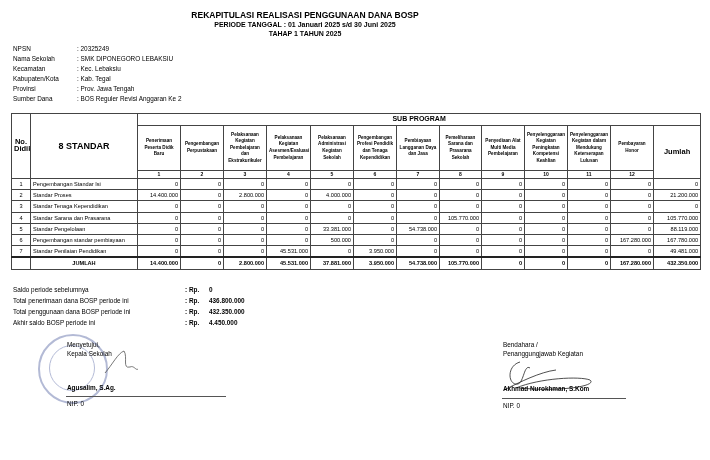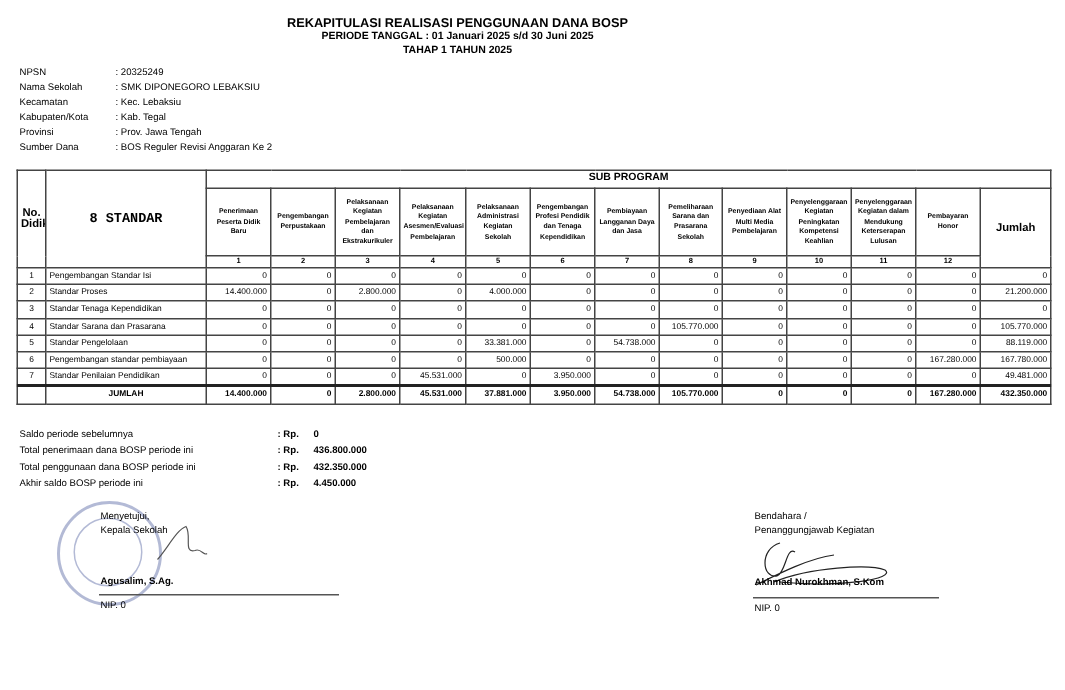--- a/index.html
+++ b/index.html
@@ -20,21 +20,21 @@
     table.main {
       position: absolute; left: 11px; top: 113px; width: 690px;
       border-collapse: collapse; table-layout: fixed;
       font-size: 5.6px;
     }
     table.main td, table.main th {
       border: 1px solid #444; padding: 0 2px; overflow: hidden; white-space: nowrap;
     }
     table.main th { font-weight: bold; text-align: center; white-space: normal; line-height: 6.6px; }
     th.sub-prog { font-size: 7px; height: 11px; text-align: center; }
-    th.big { font-size: 9px; font-family: Liberation Mono, monospace; }
+    th.big { font-size: 9px; }
     th.no { font-size: 7.5px; line-height: 9px; }
     th.jml { font-size: 7.5px; }
     th.sub { font-size: 4.6px; font-weight: normal; height: 44px; line-height: 6px; }
     th.num { font-size: 5px; font-weight: normal; height: 7px; line-height: 7px; }
     table.main tbody td { height: 10.2px; line-height: 10px; }
     td.n { text-align: center; }
     td.v { text-align: right; }
     td.s { text-align: left; }
     tr.total td { font-weight: bold; }
     tr.total td.s { text-align: center; }

